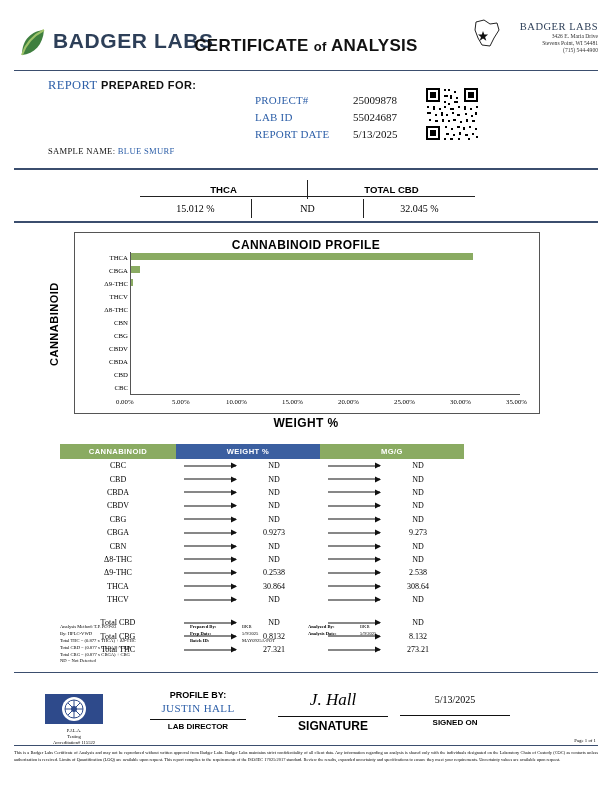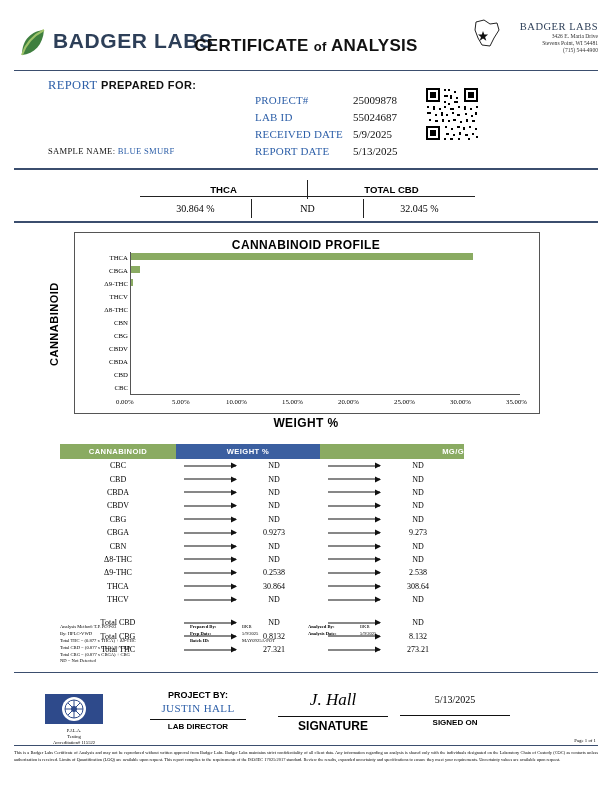--- a/index.html
+++ b/index.html
@@ -73,21 +73,21 @@
 
   
   .res{position:absolute;left:60px;top:444px;width:404px;}
   .res .thead{display:flex;background:#8aab62;color:#fff;
     font-family:"Liberation Sans",sans-serif;font-weight:bold;font-size:7.6px;letter-spacing:.4px;}
   .res .thead div{text-align:center;padding:3px 0;}
   .res .c1{width:116px;}
   .res .c2{width:144px;}
   .res .c3{width:144px;}
   .res .thead .c2{background:#3b5fa0;}
-  .res .thead .c3{background:#8aab62;text-align:right;}
+  .res .thead .c3{background:#8aab62;}
   .res .trow{display:flex;height:13.4px;align-items:center;font-size:8px;}
   .res .trow .c1{text-align:center;}
   .res .trow .c2,.res .trow .c3{text-align:center;position:relative;}
   .arrow{position:absolute;left:8px;top:50%;transform:translateY(-50%);width:52px;height:1px;background:#111;}
   .arrow:after{content:"";position:absolute;right:-1px;top:-2.5px;border-left:6px solid #111;
     border-top:3px solid transparent;border-bottom:3px solid transparent;}
   .res .val{display:inline-block;width:60px;margin-left:52px;text-align:center;}
 
   
   .fnbox{position:absolute;left:60px;top:624px;width:404px;font-size:4.6px;line-height:1.5;}
@@ -158,24 +158,20 @@
 
 
   <div class="meta">
     <div class="row">
         <span class="k">PROJECT#</span>
         <span class="v">25009878</span>
       </div>
     <div class="row">
         <span class="k">LAB ID</span>
         <span class="v">55024687</span>
-      </div>
-    <div class="row">
-        <span class="k">RECEIVED DATE</span>
-        <span class="v">5/9/2025</span>
       </div>
     <div class="row">
         <span class="k">REPORT DATE</span>
         <span class="v">5/13/2025</span>
       </div>
   </div>
 
   <div class="qr">
     <svg width="56" height="56" viewBox="0 0 56 56">
       <rect width="56" height="56" fill="#fff"></rect>
@@ -250,21 +246,21 @@
   </div>
 
   <div class="rule" style="top:168px;height:2px;"></div>
 
   <div class="sumtable">
     <div class="hrow">
       <div class="cell">THCA</div>
       <div class="cell">TOTAL CBD</div>
     </div>
     <div class="vrow">
-      <div class="cell">30.864 %</div>
+      <div class="cell">15.012 %</div>
       <div class="cell">ND</div>
       <div class="cell">32.045 %</div>
     </div>
   </div>
   <div class="sumline" style="top:196px;"></div>
   <div class="rule" style="top:221px;height:2px;"></div>
 
   <div class="chartbox"></div>
   <div class="chart-title">CANNABINOID PROFILE</div>
   <div class="axis-y-title">CANNABINOID</div>
@@ -431,21 +427,21 @@
         <path d="M20 15 h18 M29 6 v18 M23 9 l12 12 M35 9 l-12 12"></path>
       </g>
       <circle cx="29" cy="15" r="3" fill="#2e4a8b"></circle>
     </svg>
     <div class="cap">P.J.L.A.</div>
     <div class="cap">Testing</div>
     <div class="cap">Accreditation# 115522</div>
   </div>
 
   <div class="approved">
-    <div class="ttl">PROJECT BY:</div>
+    <div class="ttl">PROFILE BY:</div>
     <div class="nm">JUSTIN HALL</div>
     <div class="sub ul">LAB DIRECTOR</div>
   </div>
 
   <div class="sigcol">
     <div class="scr">J. Hall</div>
     <div class="sub ul">SIGNATURE</div>
   </div>
 
   <div class="datecol">

